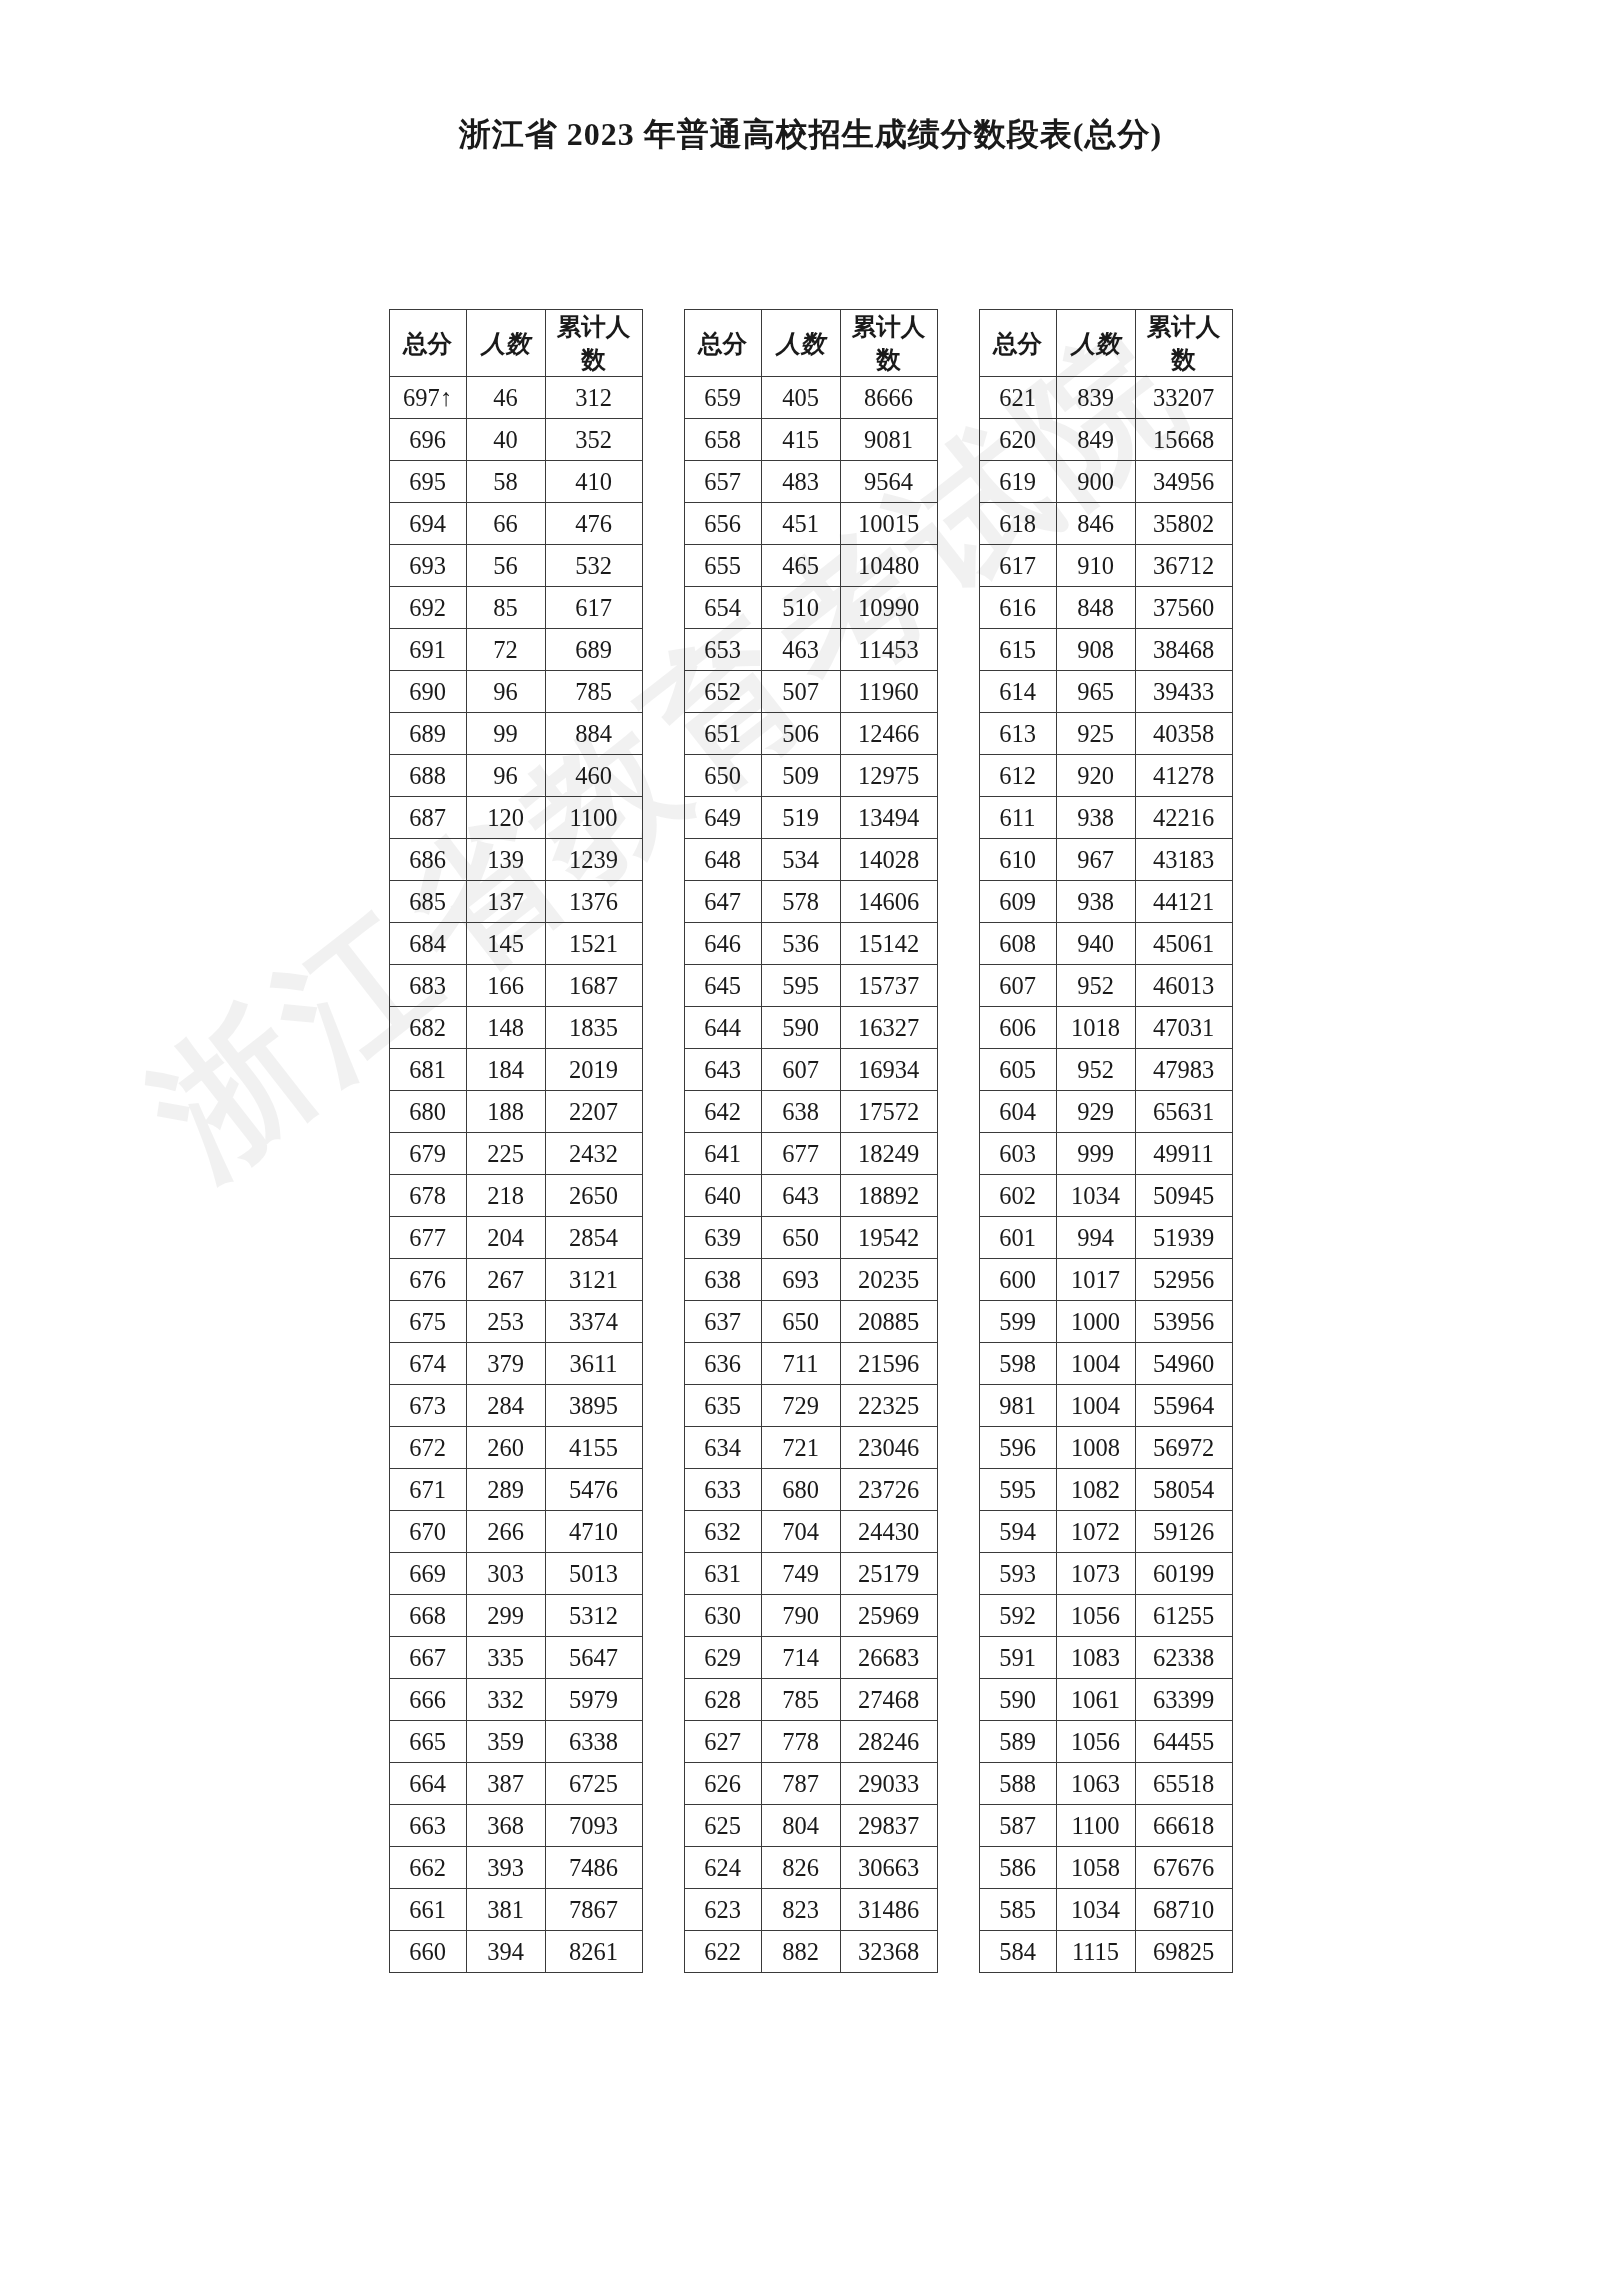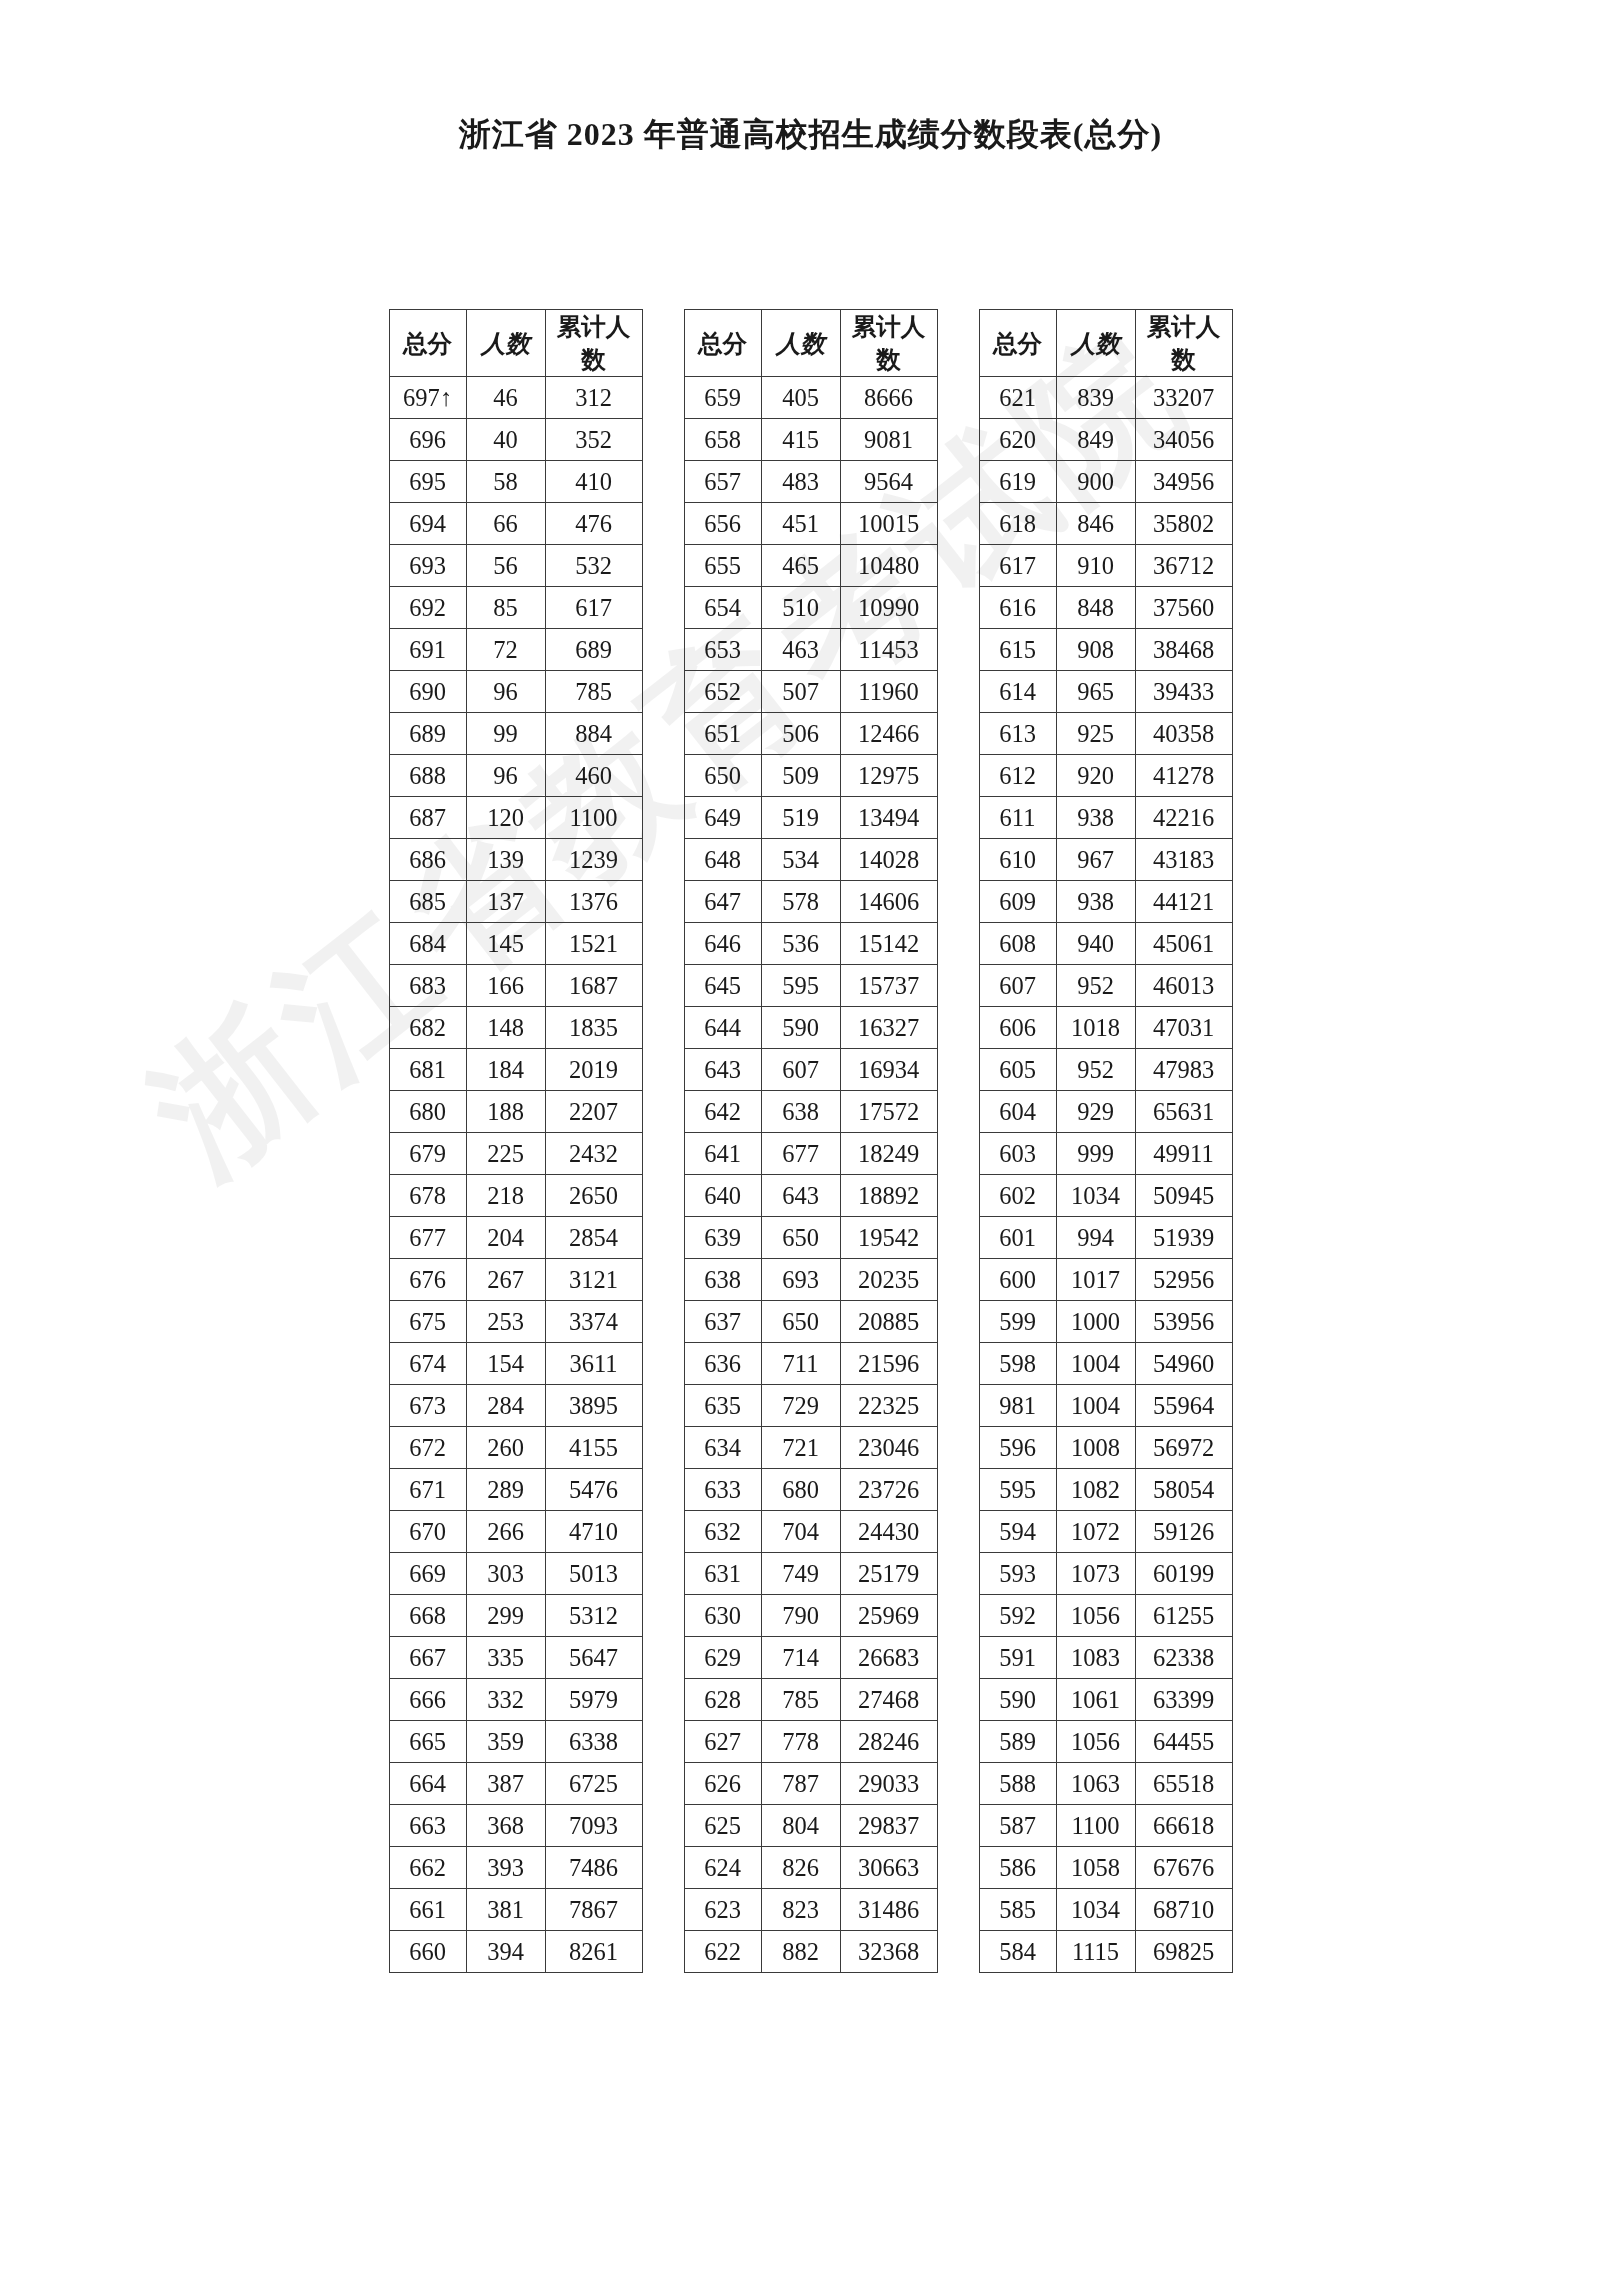--- a/index.html
+++ b/index.html
@@ -210,21 +210,21 @@
             <td class="col-count">267</td>
             <td class="col-cum">3121</td>
           </tr>
           <tr>
             <td class="col-score">675</td>
             <td class="col-count">253</td>
             <td class="col-cum">3374</td>
           </tr>
           <tr>
             <td class="col-score">674</td>
-            <td class="col-count">154</td>
+            <td class="col-count">379</td>
             <td class="col-cum">3611</td>
           </tr>
           <tr>
             <td class="col-score">673</td>
             <td class="col-count">284</td>
             <td class="col-cum">3895</td>
           </tr>
           <tr>
             <td class="col-score">672</td>
             <td class="col-count">260</td>
@@ -505,21 +505,21 @@
       </thead>
       <tbody>
           <tr>
             <td class="col-score">621</td>
             <td class="col-count">839</td>
             <td class="col-cum">33207</td>
           </tr>
           <tr>
             <td class="col-score">620</td>
             <td class="col-count">849</td>
-            <td class="col-cum">34056</td>
+            <td class="col-cum">15668</td>
           </tr>
           <tr>
             <td class="col-score">619</td>
             <td class="col-count">900</td>
             <td class="col-cum">34956</td>
           </tr>
           <tr>
             <td class="col-score">618</td>
             <td class="col-count">846</td>
             <td class="col-cum">35802</td>

